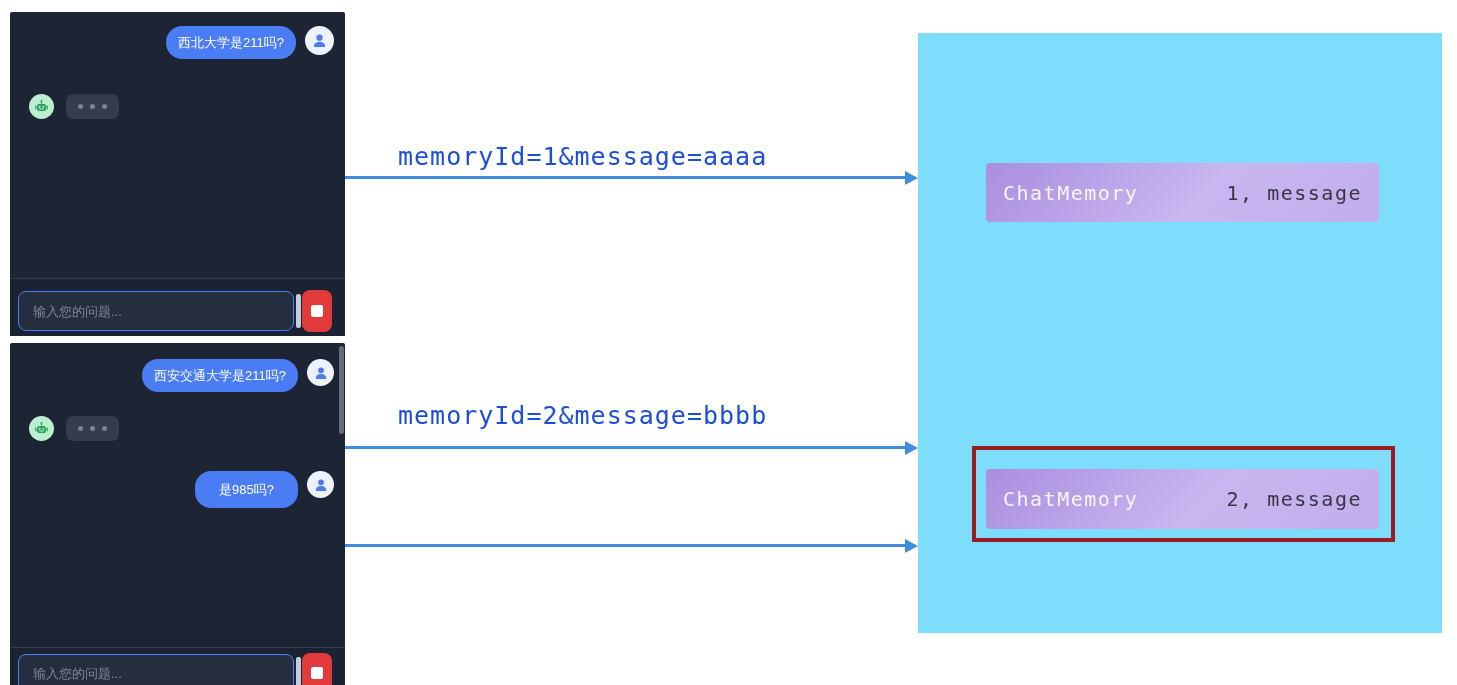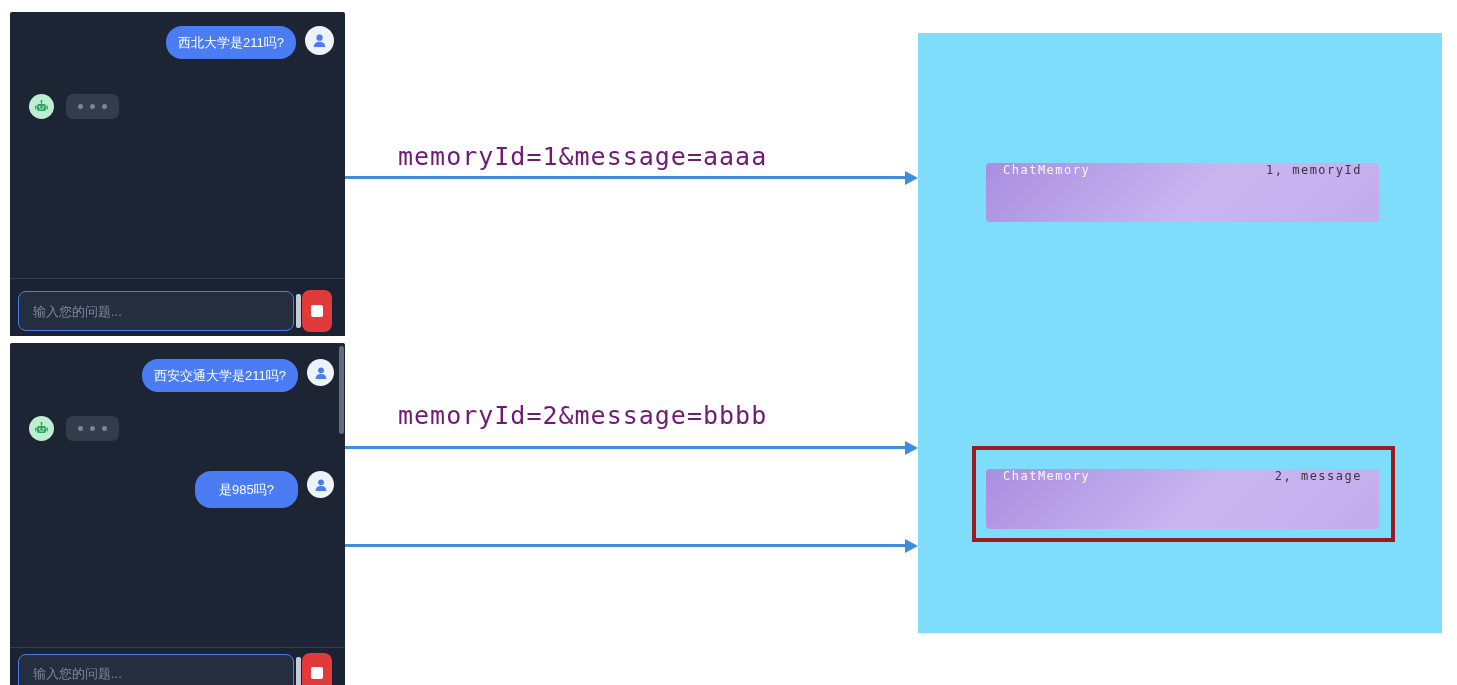--- a/index.html
+++ b/index.html
@@ -51,32 +51,32 @@
   
   .arrow { position:absolute; height:3px; background:#3f8ede; }
   .arrow::after { content:""; position:absolute; right:-13px; top:-5px;
             border-left:13px solid #3f8ede; border-top:7px solid transparent;
             border-bottom:7px solid transparent; }
   #arrow1 { left:345px; top:176px; width:560px; }
   #arrow2 { left:345px; top:446px; width:560px; }
   #arrow3 { left:345px; top:544px; width:560px; }
 
   .arrow-label { position:absolute; font-family:"DejaVu Sans Mono", monospace;
-            font-size:25px; letter-spacing:1px; color:#701a75; white-space:nowrap; }
+            font-size:25px; letter-spacing:1px; color:#1d4ed8; white-space:nowrap; }
   #label1 { left:398px; top:142px; }
   #label2 { left:398px; top:401px; }
   #label3 { left:398px; top:499px; }
 
   
   .memory-panel { position:absolute; left:918px; top:33px; width:524px; height:600px;
             background:#7eddfa; }
   .memory-box { position:absolute; left:68px; width:393px; height:59px; border-radius:4px;
             background:linear-gradient(135deg, #aa8edf 0%, #c9b6f0 55%, #c2adec 100%);
-            display:flex; align-items:flex-start; justify-content:space-between; padding:0 17px;
-            font-family:"DejaVu Sans Mono", monospace; font-size:12px; letter-spacing:1.5px;
+            display:flex; align-items:center; justify-content:space-between; padding:0 17px;
+            font-family:"DejaVu Sans Mono", monospace; font-size:20px; letter-spacing:1.5px;
             white-space:nowrap; }
   #membox1 { top:130px; }
   #membox2 { top:436px; height:60px; }
   .memory-box .mem-title { color:#f8f6fd; }
   .memory-box .mem-value { color:#3a3544; }
   .highlight-rect { position:absolute; left:54px; top:413px; width:423px; height:96px;
             border:4px solid #9b1b22; background:transparent; }
 </style>
 </head>
 <body>
@@ -172,21 +172,21 @@
   <div class="arrow" id="arrow1"></div>
   <div class="arrow" id="arrow2"></div>
   <div class="arrow" id="arrow3"></div>
 
   <div class="arrow-label" id="label1">memoryId=1&amp;message=aaaa</div>
   <div class="arrow-label" id="label2">memoryId=2&amp;message=bbbb</div>
 
   <div class="memory-panel">
     <div class="memory-box" id="membox1">
       <span class="mem-title">ChatMemory</span>
-      <span class="mem-value">1, memoryId</span>
+      <span class="mem-value">1, message</span>
     </div>
     <div class="highlight-rect"></div>
     <div class="memory-box" id="membox2">
       <span class="mem-title">ChatMemory</span>
       <span class="mem-value">2, message</span>
     </div>
   </div>
 
 </div>
 

